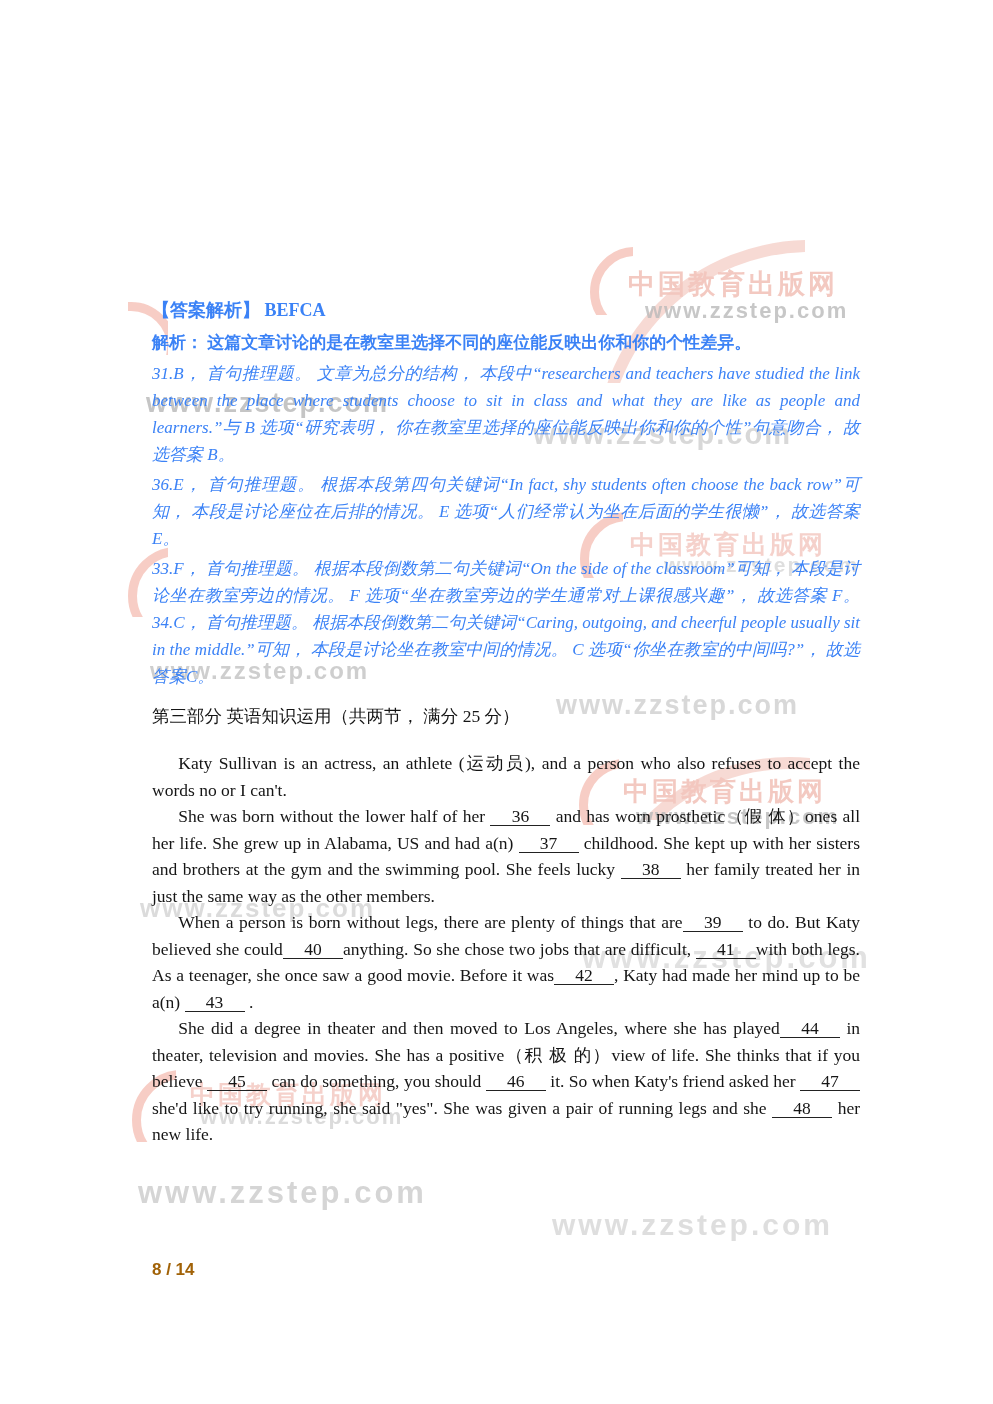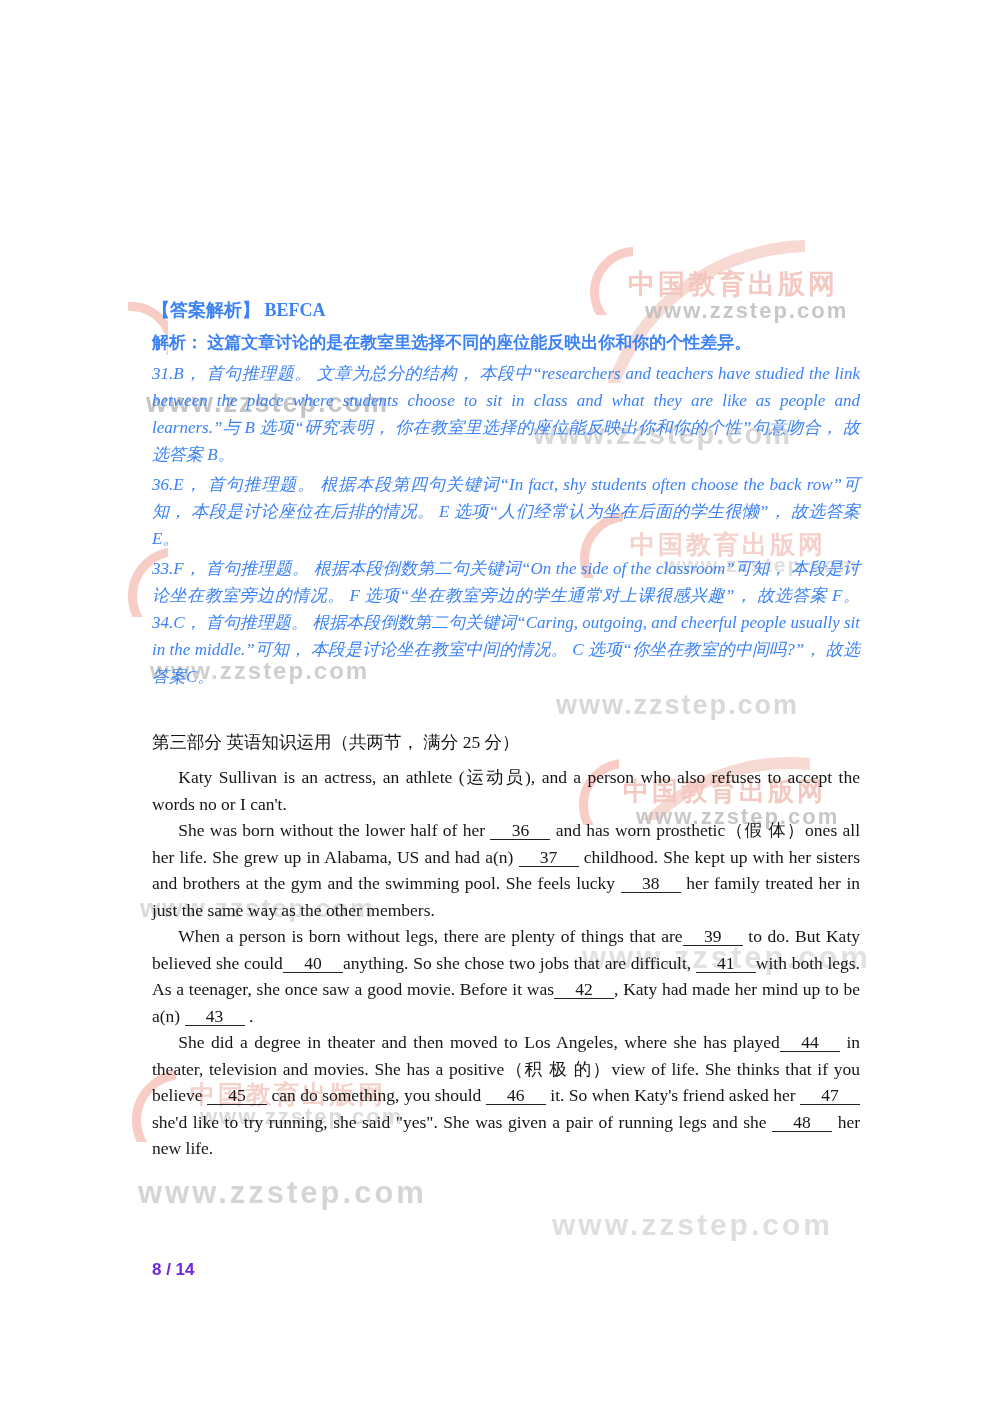--- a/index.html
+++ b/index.html
@@ -16,28 +16,28 @@
   .wm-logo{position:absolute;color:rgba(242,198,190,0.95);font-weight:bold;letter-spacing:3px;white-space:nowrap;font-family:Liberation Serif, serif;}
   .wm-url{position:absolute;color:rgba(185,185,185,0.8);letter-spacing:2px;white-space:nowrap;font-family:"Liberation Sans","DejaVu Sans",sans-serif;font-weight:bold;}
   
   .content{position:absolute;left:152px;top:297px;width:708px;z-index:2;}
   .red{color:#3b82f6;}
   .black{color:#151515;}
   .bold{font-weight:bold;}
   .heading-line{font-size:18px;line-height:27px;margin:0 0 5px 0;}
   .summary-line{font-size:17px;line-height:27px;margin:0 0 4px 0;}
   .expl-para{font-size:17px;line-height:27px;margin:0 0 3px 0;text-align:justify;font-style:italic;}
-  .part3-block{margin-top:38px;}
+  .part3-block{margin-top:12px;}
   .sect-line{font-size:17.5px;line-height:28px;margin:0;}
   .instr-line{font-size:17.5px;line-height:28px;margin:0;text-align:justify;}
-  .passage{margin-top:8px;}
+  .passage{margin-top:20px;}
   .passage-para{font-size:17.5px;line-height:26.5px;margin:0;text-align:justify;text-indent:1.5em;}
   .blank{display:inline-block;min-width:52px;padding:0 4px;border-bottom:1.5px solid #222;
          text-align:center;text-indent:0;line-height:1.05;}
-  .footer{position:absolute;left:152px;top:1260px;z-index:2;font-size:17px;font-weight:bold;color:#6d28d9;
+  .footer{position:absolute;left:152px;top:1260px;z-index:2;font-size:17px;font-weight:bold;color:#a16207;
           font-family:"Liberation Sans","DejaVu Sans",sans-serif;}
 </style>
 </head>
 <body>
 
 <div class="page">
 
   <div class="wm-layer">
 
     <div class="arc-clip" style="left:585px;top:218px;width:220px;height:165px;">

